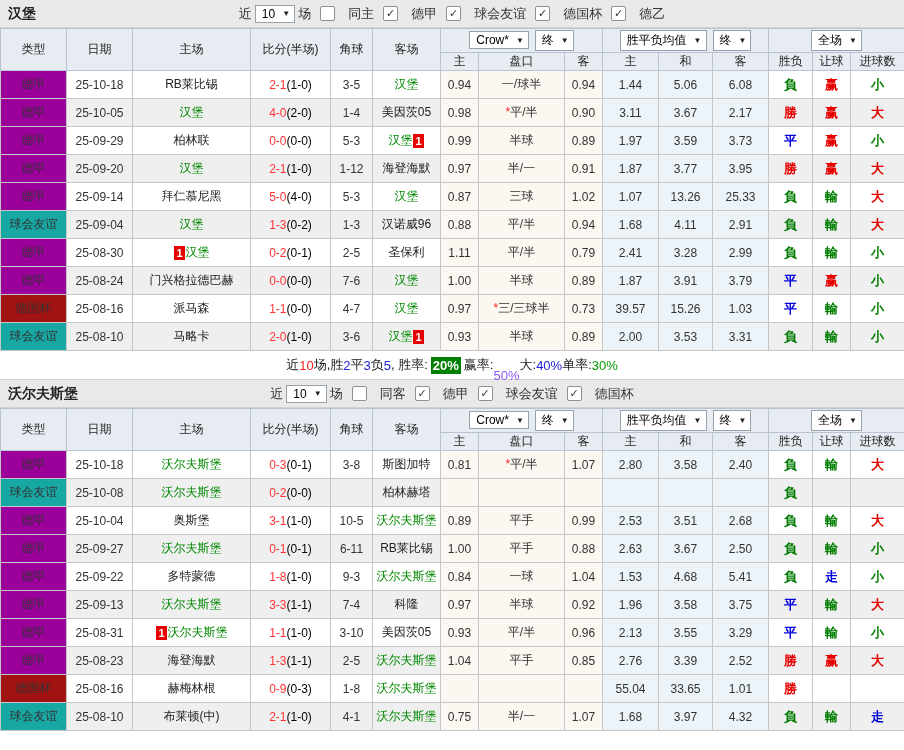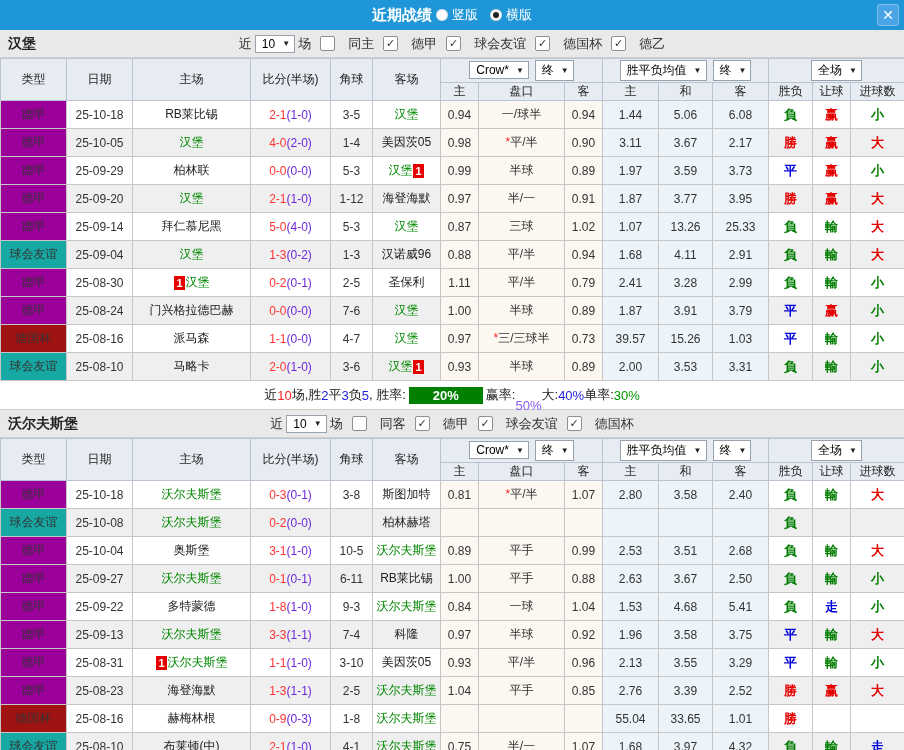--- a/index.html
+++ b/index.html
@@ -42,52 +42,36 @@
   .hgroup .sel{margin:0 3px;}
   table.stats tbody td{border:1px solid #c6c6c6;text-align:center;height:27px;padding:0;color:#333;
                        overflow:hidden;white-space:nowrap;}
   tr.even td.c-plain{background:#efefef;}
   td.c-odds{background:#fcf8f1;}
   td.c-mean{background:#ecf4f9;}
   td.c-type{color:#fff;font-size:12px;}
   .t-green{color:#008800;}
   .t-black{color:#222;}
   .score-f{color:#ff3333;}
-  .score-h{color:#6d28d9;}
+  .score-h{color:#000000;}
   .star{color:#ff2222;}
   .badge1{display:inline-block;background:#e60000;color:#fff;font-size:11px;line-height:14px;padding:0 2px;
           font-weight:bold;vertical-align:-1px;margin:0 1px;}
   .res{font-weight:bold;font-size:13px;}
 
   
   .summarybar{height:28px;display:flex;align-items:center;justify-content:center;font-size:13px;color:#222;
               background:#fff;border-bottom:1px solid #cfcfcf;}
-  .badge-pct{color:#fff;padding:1px 24px;font-weight:bold;margin:0 3px;}
+  .badge-pct{color:#fff;padding:1px 2px;font-weight:bold;margin:0 3px;}
 </style>
 </head>
 <body>
 
 <div class="window">
 
-  <div class="titlebar">
-    <span class="title">近期战绩</span>
-    <span class="radio-group" id="title-radios">
-        <span class="radio-item">
-          <span class="radio"></span>
-          <span class="radio-label">竖版</span>
-        </span>
-        <span class="radio-item">
-          <span class="radio on"></span>
-          <span class="radio-label">横版</span>
-        </span>
-      </span>
-    <span class="close-btn">
-      <span>✕</span>
-    </span>
-  </div>
 
   <div class="section">
     <div class="filterbar">
       <span class="team-name">汉堡</span>
       <span class="filter-controls">
           <span>近</span>
           <span class="sel">
             <span class="sel-t">10</span>
             <span class="sel-a">▼</span>
           </span>

